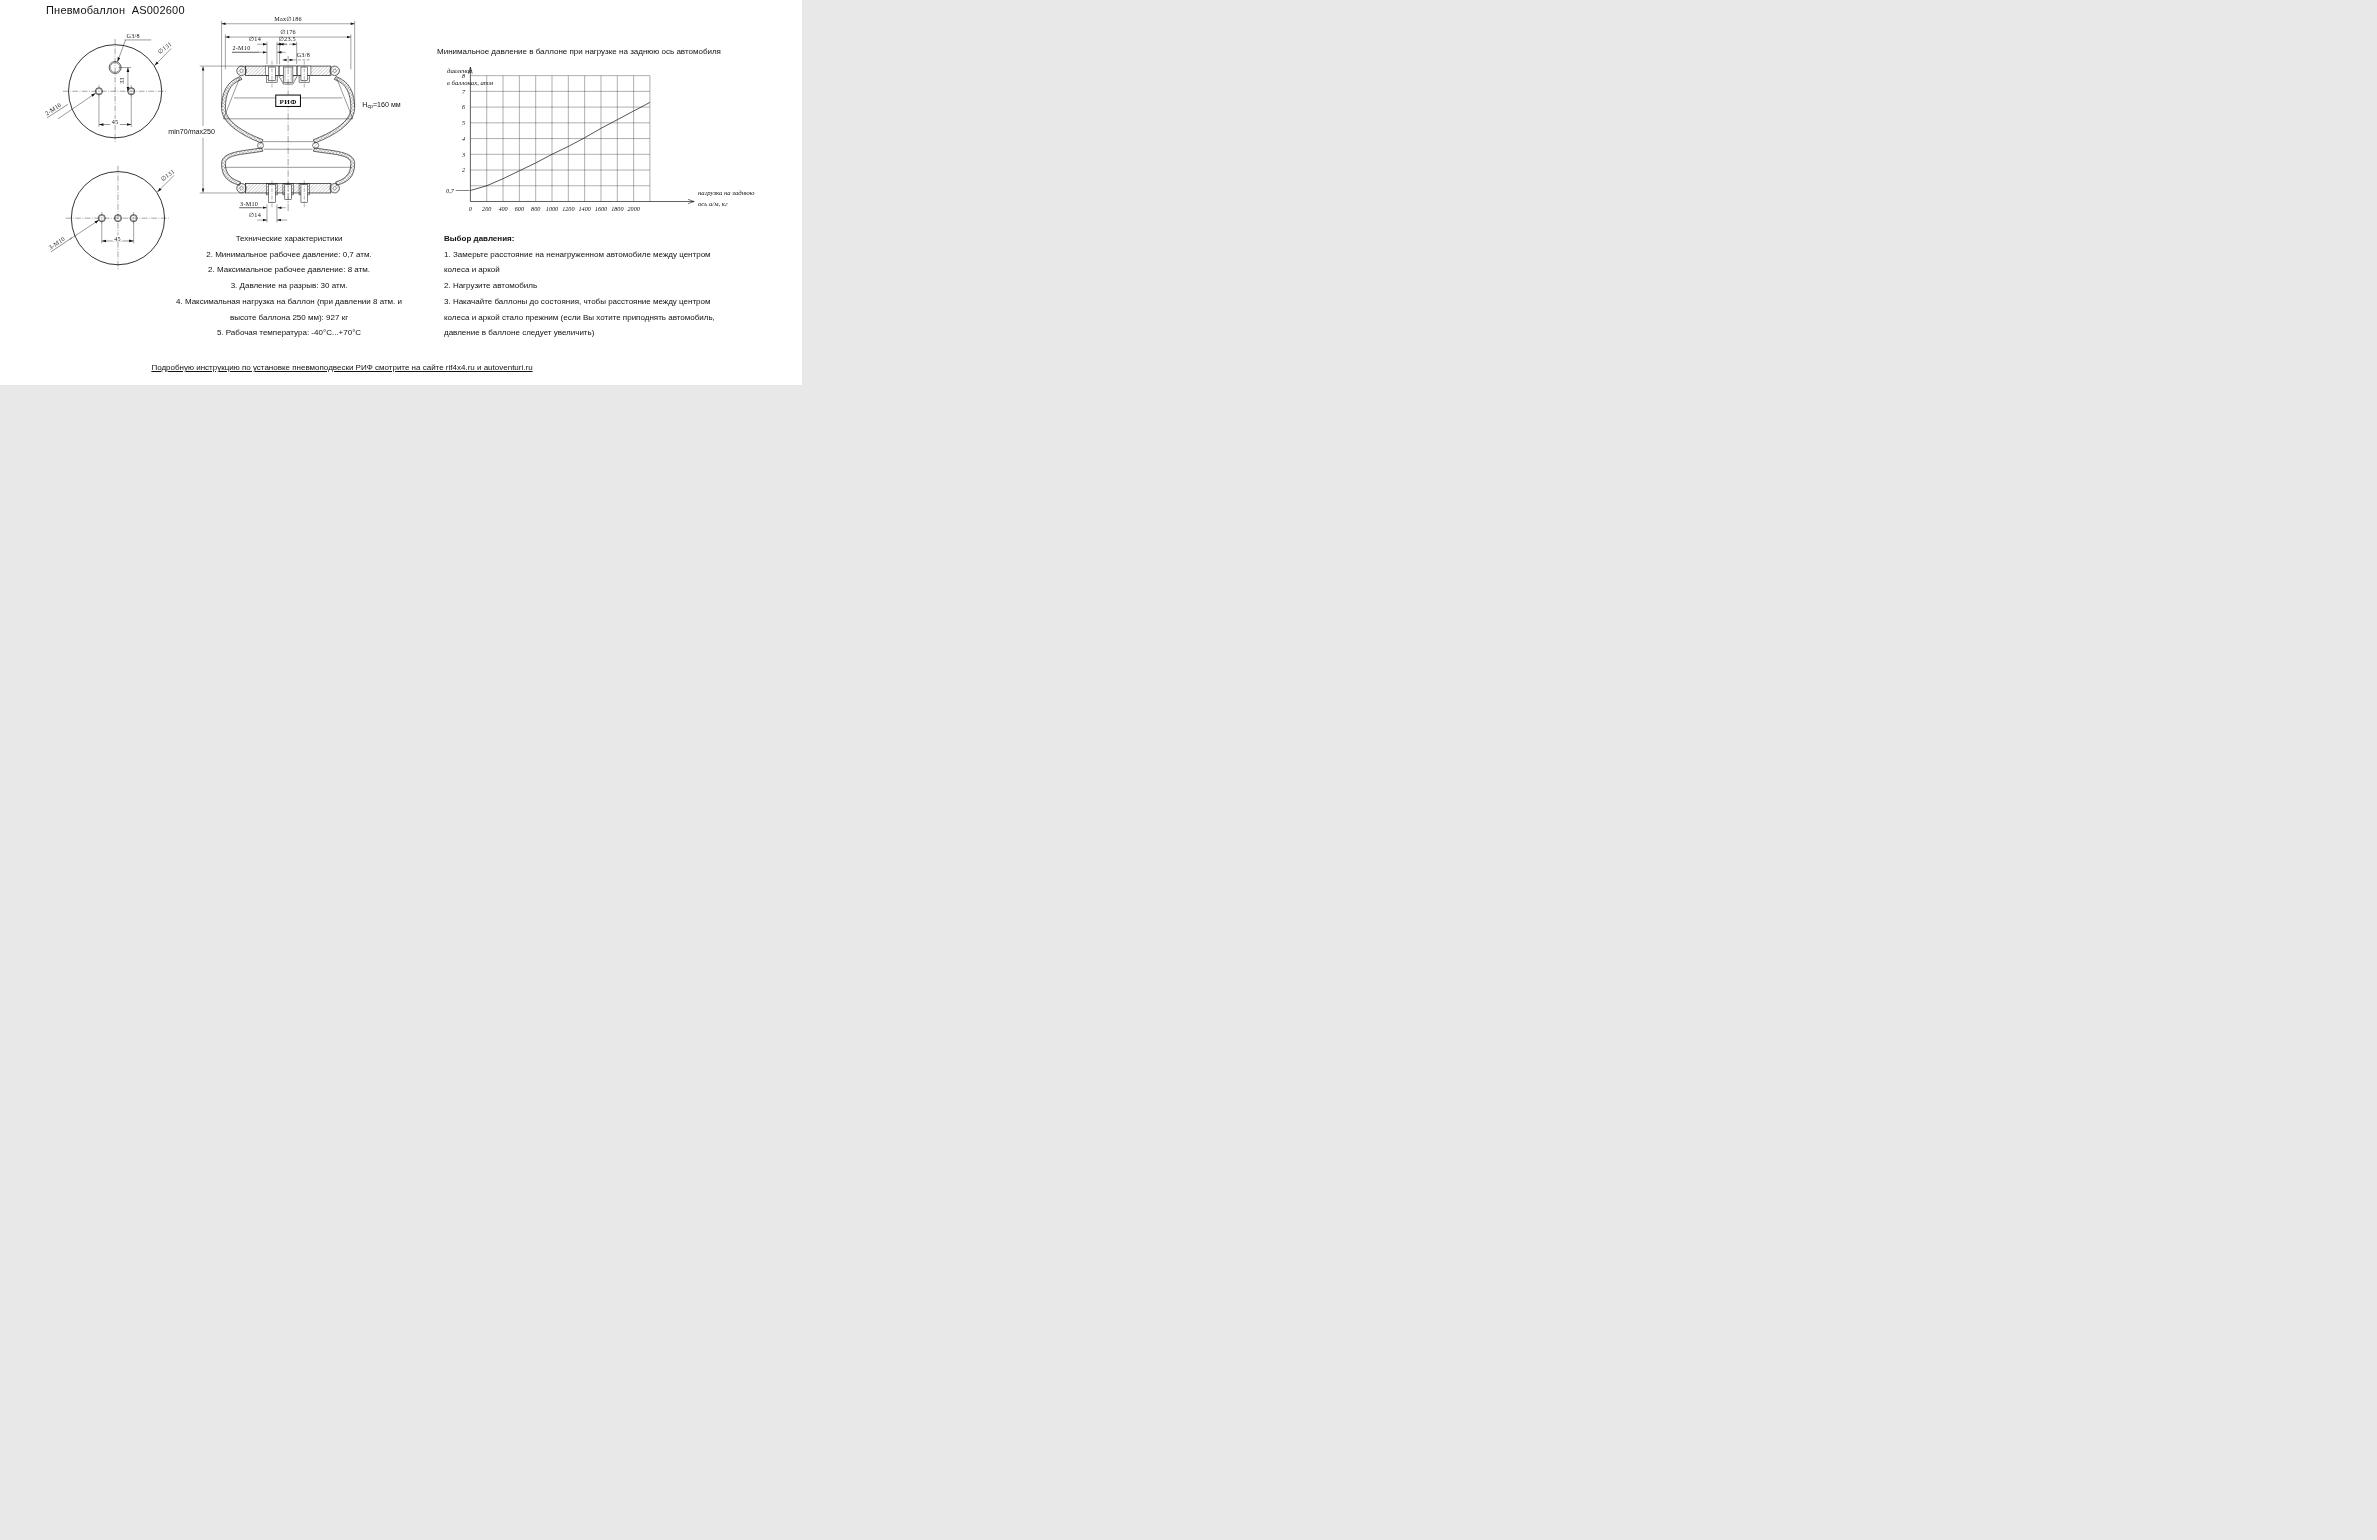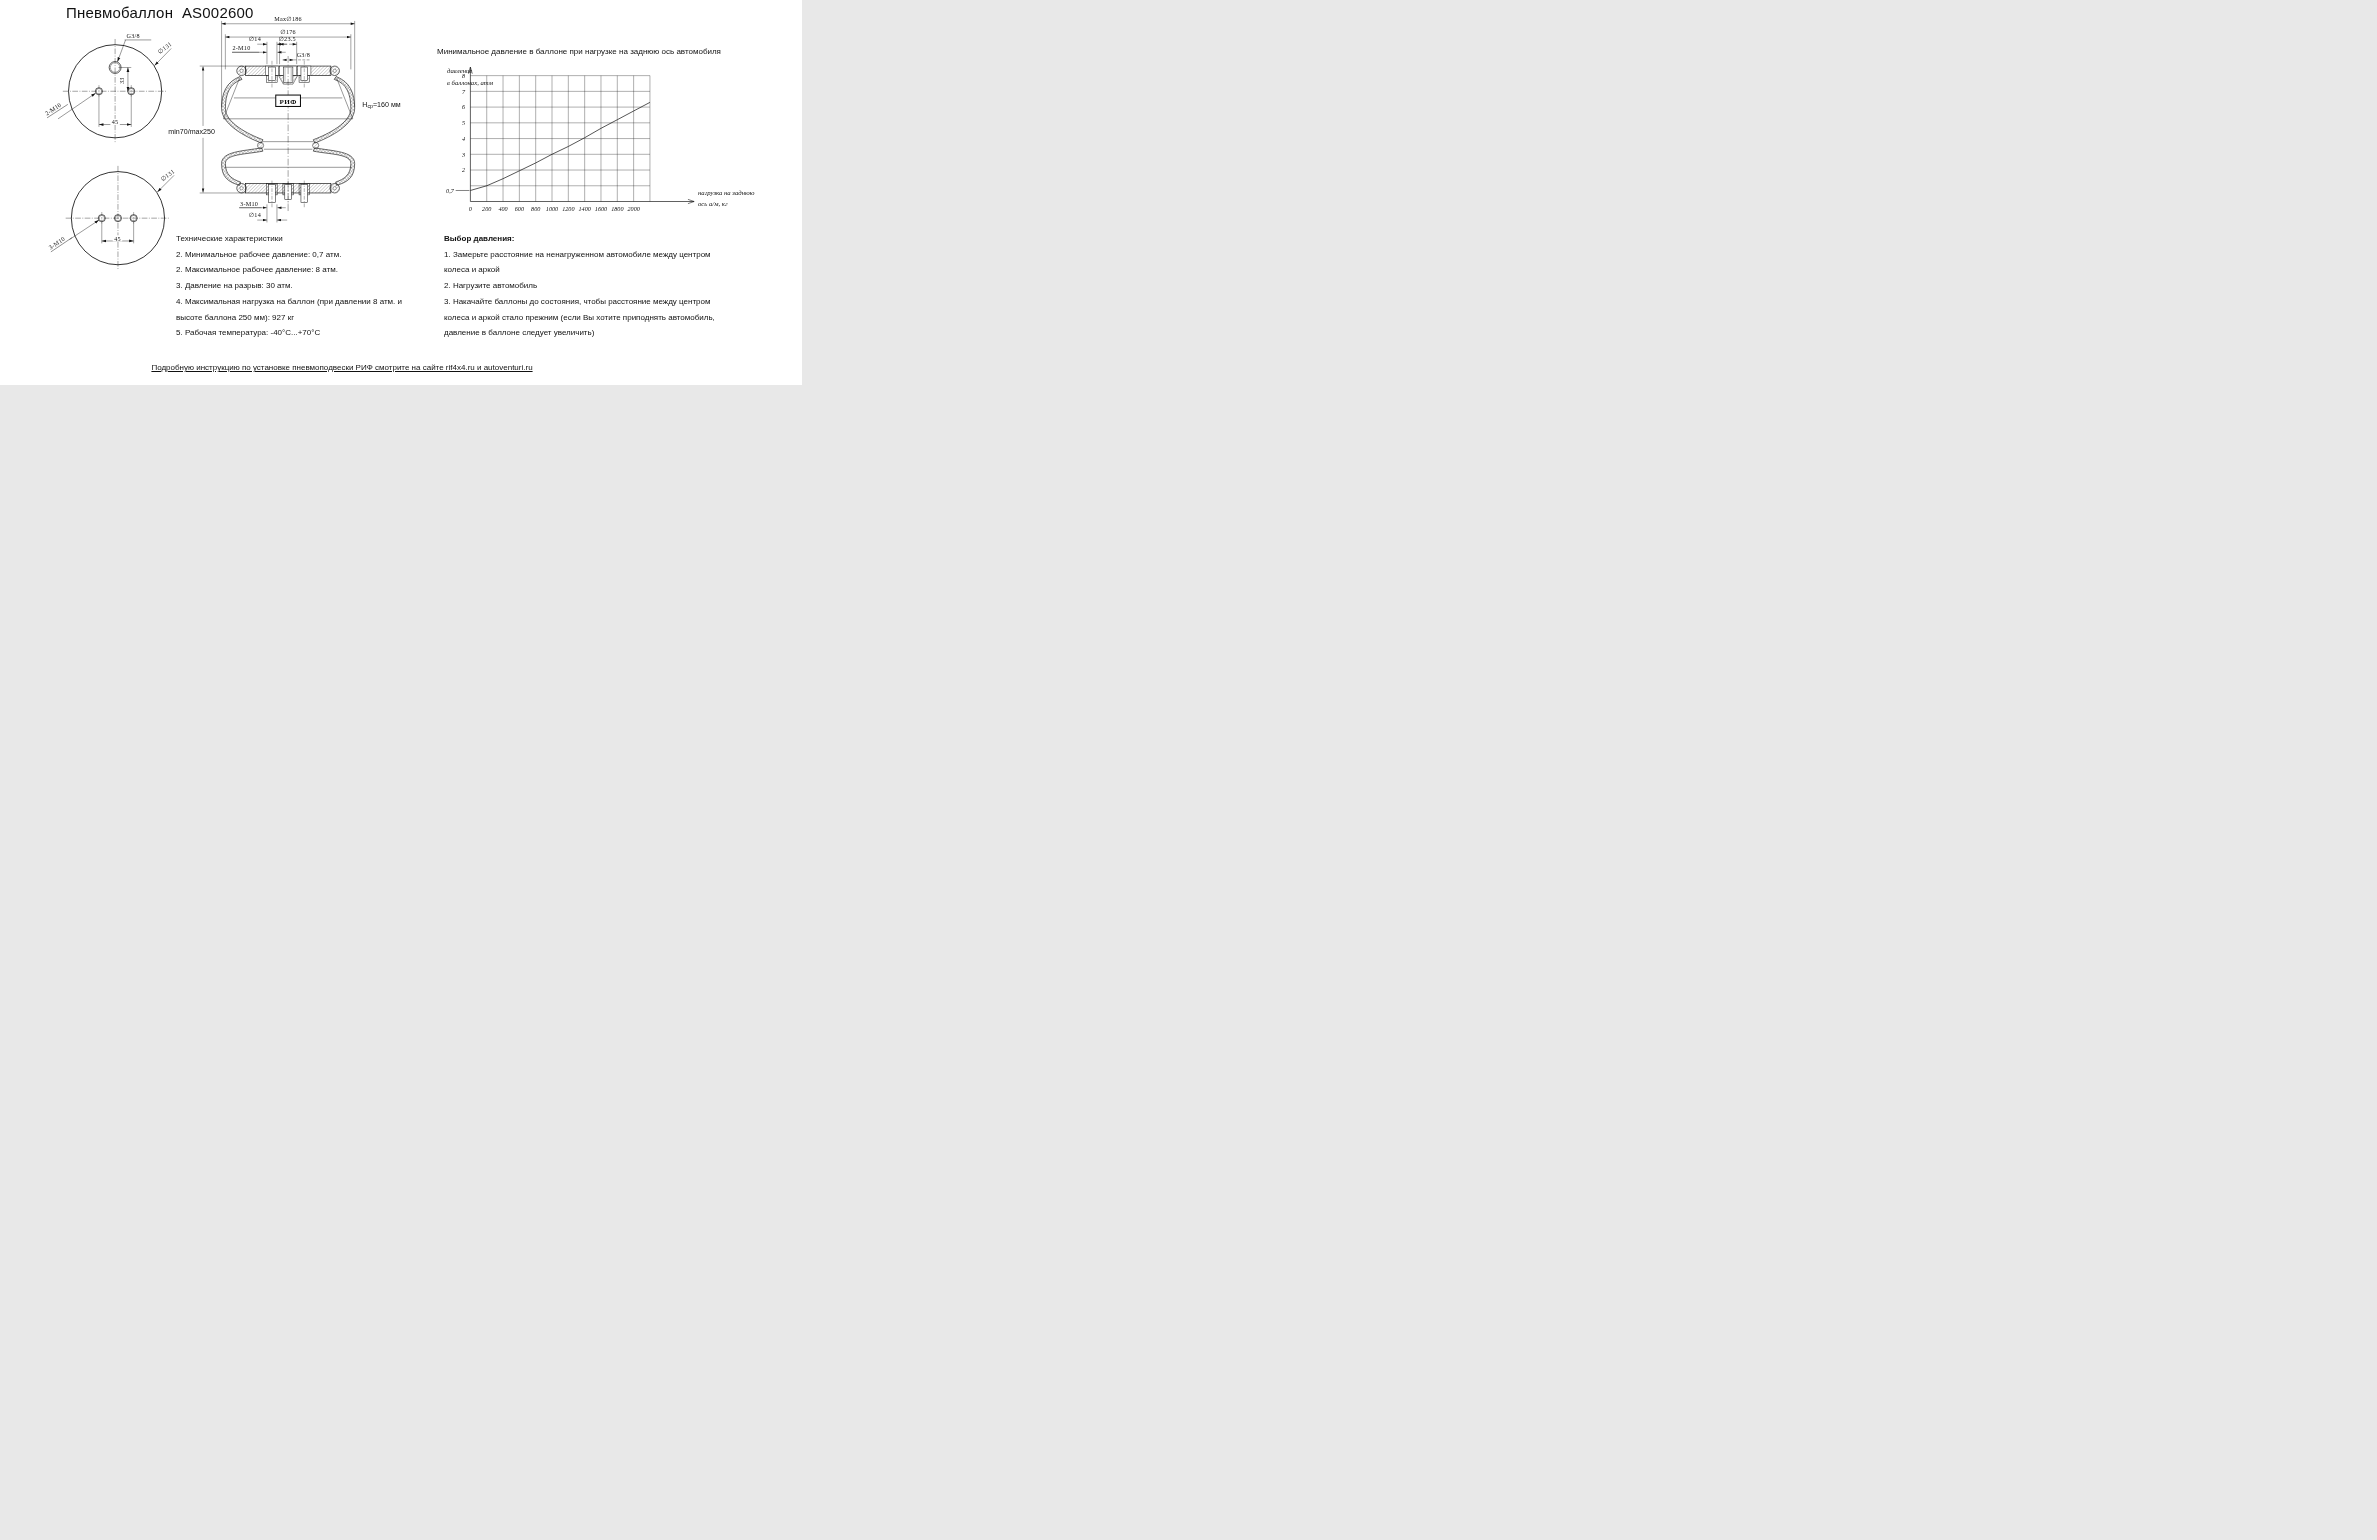--- a/index.html
+++ b/index.html
@@ -1,21 +1,21 @@
 <!DOCTYPE html>
 <html style="font-size:7.6px"><head>
 <meta charset="utf-8">
 <style>
   html,body{margin:0;padding:0;background:#e8e8e8;}
   #page{position:relative;width:802px;height:385px;background:#ffffff;overflow:hidden;
         font-family:"Liberation Sans",sans-serif;color:#111;}
   .abs{position:absolute;}
-  #title{left:46px;top:3.8px;font-size:15px;white-space:pre;letter-spacing:0.2px;margin-left:20px;}
+  #title{left:46px;top:3.8px;font-size:11px;white-space:pre;letter-spacing:0.2px;}
   .blocktext{font-size:8px;line-height:15.7px;white-space:nowrap;}
-  #specs{left:176px;top:231px;}
+  #specs{left:176px;top:231px;text-align:center;}
   #guide{left:444px;top:231px;}
   #guide .h{font-weight:bold;}
   #footer{left:133px;top:363px;width:418px;text-align:center;font-size:8px;text-decoration:underline;}
   #chart-title{left:437px;top:47px;width:333px;font-size:8px;}
   .axlabel{font-family:"Liberation Serif",serif;font-style:italic;font-size:6.7px;color:#111;}
   #ylab1{left:447px;top:67px;} #ylab2{left:447px;top:79px;}
   #xlab1{left:698px;top:189px;} #xlab2{left:698px;top:200px;}
   svg{position:absolute;left:0;top:0;}
   svg text{fill:#111;}
   .dim{font-family:"Liberation Serif",serif;font-size:13px;letter-spacing:.5px;}

